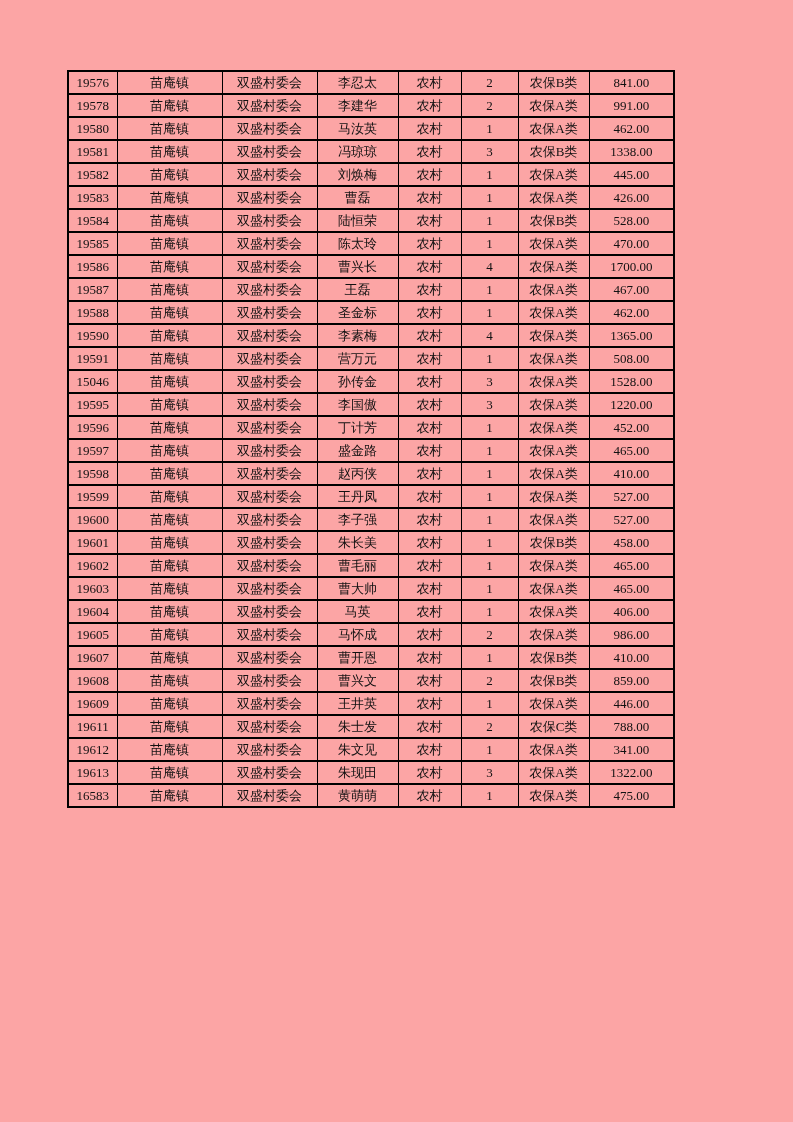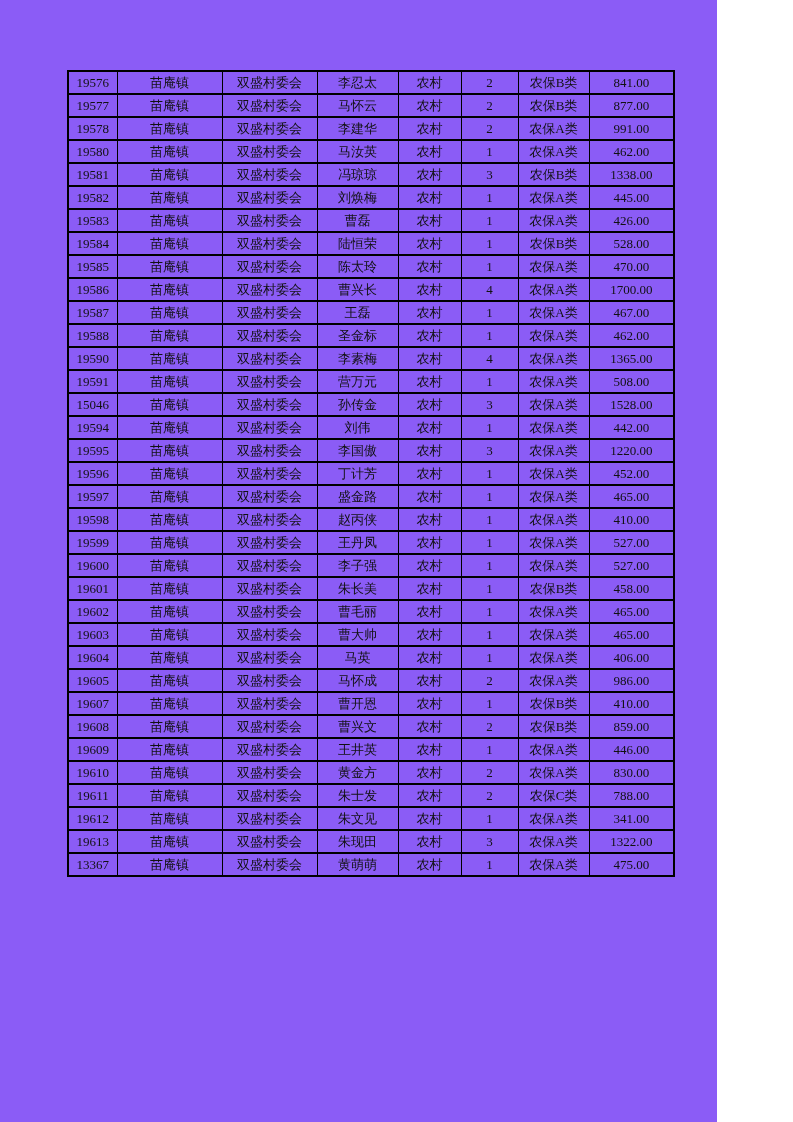--- a/index.html
+++ b/index.html
@@ -3,23 +3,23 @@
 <meta charset="utf-8">
 <style>
   * { box-sizing: border-box; }
   html, body {
     margin: 0;
     padding: 0;
     background: #ffffff;
   }
   .page {
     position: relative;
-    width: 717px;
+    width: 793px;
     height: 1122px;
-    background: #8b5cf6;
+    background: #fca5a5;
     overflow: hidden;
     font-family: "Liberation Serif", "DejaVu Serif", serif;
     color: #111111;
   }
   table.data-table {
     position: absolute;
     left: 67px;
     top: 70px;
     width: 606px;
     border-collapse: collapse;
@@ -69,30 +69,20 @@
           <td>19576</td>
           <td>苗庵镇</td>
           <td>双盛村委会</td>
           <td>李忍太</td>
           <td>农村</td>
           <td>2</td>
           <td>农保B类</td>
           <td>841.00</td>
         </tr>
         <tr>
-          <td>19577</td>
-          <td>苗庵镇</td>
-          <td>双盛村委会</td>
-          <td>马怀云</td>
-          <td>农村</td>
-          <td>2</td>
-          <td>农保B类</td>
-          <td>877.00</td>
-        </tr>
-        <tr>
           <td>19578</td>
           <td>苗庵镇</td>
           <td>双盛村委会</td>
           <td>李建华</td>
           <td>农村</td>
           <td>2</td>
           <td>农保A类</td>
           <td>991.00</td>
         </tr>
         <tr>
@@ -209,30 +199,20 @@
           <td>15046</td>
           <td>苗庵镇</td>
           <td>双盛村委会</td>
           <td>孙传金</td>
           <td>农村</td>
           <td>3</td>
           <td>农保A类</td>
           <td>1528.00</td>
         </tr>
         <tr>
-          <td>19594</td>
-          <td>苗庵镇</td>
-          <td>双盛村委会</td>
-          <td>刘伟</td>
-          <td>农村</td>
-          <td>1</td>
-          <td>农保A类</td>
-          <td>442.00</td>
-        </tr>
-        <tr>
           <td>19595</td>
           <td>苗庵镇</td>
           <td>双盛村委会</td>
           <td>李国傲</td>
           <td>农村</td>
           <td>3</td>
           <td>农保A类</td>
           <td>1220.00</td>
         </tr>
         <tr>
@@ -357,30 +337,20 @@
         </tr>
         <tr>
           <td>19609</td>
           <td>苗庵镇</td>
           <td>双盛村委会</td>
           <td>王井英</td>
           <td>农村</td>
           <td>1</td>
           <td>农保A类</td>
           <td>446.00</td>
-        </tr>
-        <tr>
-          <td>19610</td>
-          <td>苗庵镇</td>
-          <td>双盛村委会</td>
-          <td>黄金方</td>
-          <td>农村</td>
-          <td>2</td>
-          <td>农保A类</td>
-          <td>830.00</td>
         </tr>
         <tr>
           <td>19611</td>
           <td>苗庵镇</td>
           <td>双盛村委会</td>
           <td>朱士发</td>
           <td>农村</td>
           <td>2</td>
           <td>农保C类</td>
           <td>788.00</td>
@@ -399,21 +369,21 @@
           <td>19613</td>
           <td>苗庵镇</td>
           <td>双盛村委会</td>
           <td>朱现田</td>
           <td>农村</td>
           <td>3</td>
           <td>农保A类</td>
           <td>1322.00</td>
         </tr>
         <tr>
-          <td>13367</td>
+          <td>16583</td>
           <td>苗庵镇</td>
           <td>双盛村委会</td>
           <td>黄萌萌</td>
           <td>农村</td>
           <td>1</td>
           <td>农保A类</td>
           <td>475.00</td>
         </tr>
       </tbody>
   </table>

